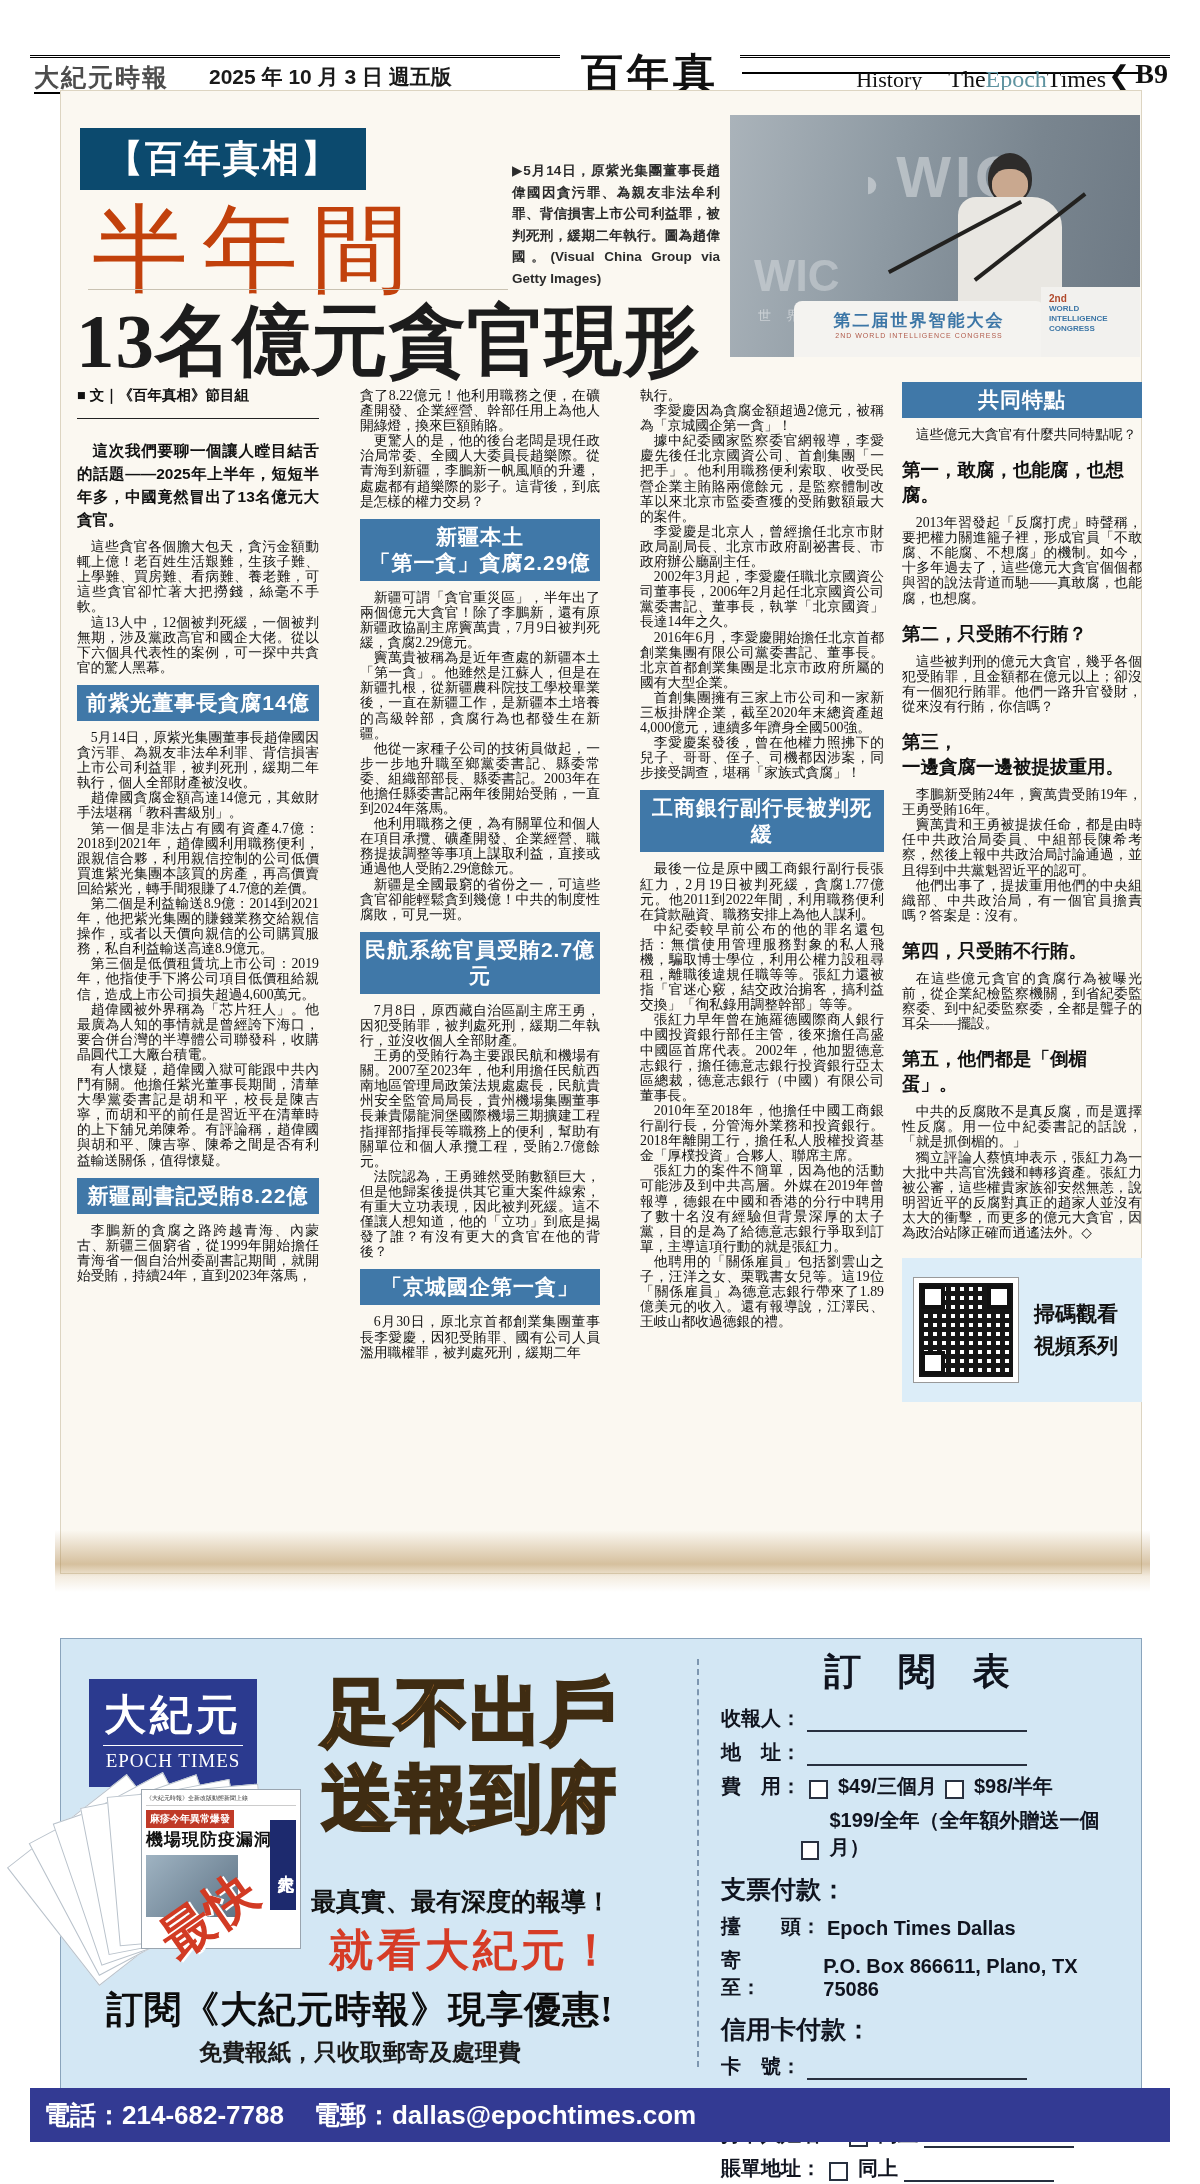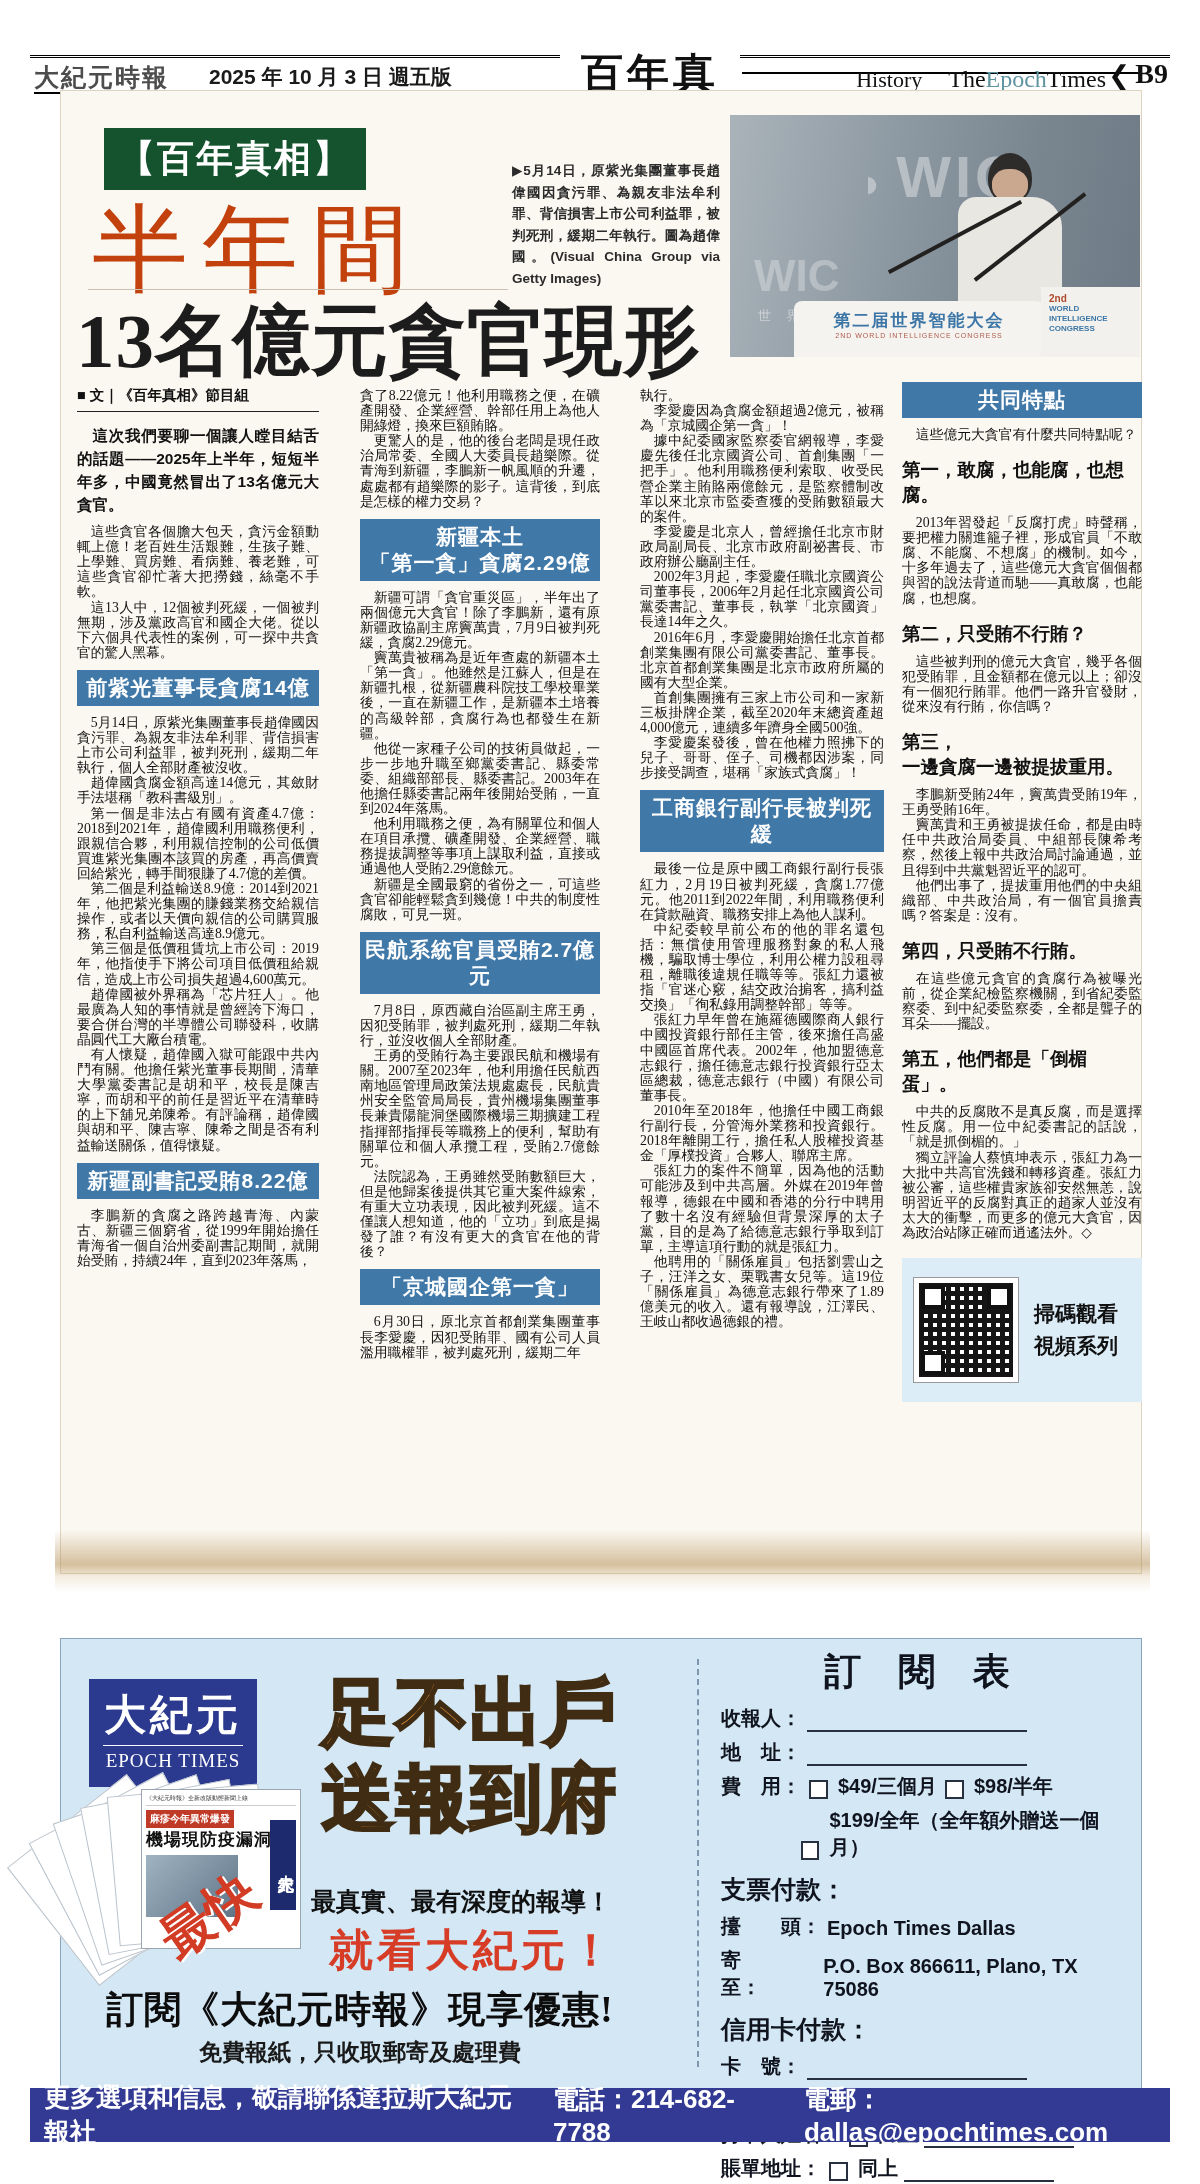--- a/index.html
+++ b/index.html
@@ -21,22 +21,22 @@
   .brand .ep{color:#5e93a0;}
   .angle{position:absolute;right:40px;top:2px;font-size:26px;}
   .pageno{position:absolute;right:2px;top:0px;font-size:28px;font-weight:bold;}
 
   
   .sheet{position:absolute;left:60px;top:90px;width:1080px;height:1482px;background:#fbf8f1;
          border:1px solid #ddd5c2;}
   .sheet-shadow{position:absolute;left:55px;top:1530px;width:1095px;height:62px;
       background:linear-gradient(180deg,rgba(189,152,92,0) 0%,rgba(176,136,75,.50) 55%,rgba(210,180,130,.25) 75%,rgba(255,255,255,0) 100%);}
 
-  .kicker{position:absolute;left:104px;top:128px;background:#14532d;color:#fff;
-          font-size:37px;font-weight:bold;padding:6px 14px;letter-spacing:2px;}
+  .kicker{position:absolute;left:80px;top:128px;background:#0c4a6e;color:#fff;
+          font-size:37px;font-weight:bold;padding:6px 26px;letter-spacing:2px;}
   .hl1{position:absolute;left:92px;top:186px;font-size:96px;font-weight:400;letter-spacing:14px;color:#c2410c;}
   .hl2{position:absolute;left:76px;top:290px;font-size:77px;font-weight:900;letter-spacing:1px;color:#1c1c1c;white-space:nowrap;}
   .hl-rule{position:absolute;left:88px;top:289px;width:420px;height:1px;background:#c9c2b2;}
 
   
   .photo{position:absolute;left:730px;top:115px;width:410px;height:242px;overflow:hidden;
          background:linear-gradient(100deg,#aab3ba 0%,#8e9aa3 38%,#79858f 70%,#6d7984 100%);}
   .wic-big{position:absolute;left:130px;top:28px;font-size:58px;font-weight:900;color:rgba(255,255,255,.38);
            font-family:"Liberation Sans",sans-serif;letter-spacing:4px;}
   .wic-big:before{content:"◗";margin-right:8px;font-size:40px;}
@@ -61,21 +61,21 @@
   .caption{position:absolute;left:512px;top:160px;width:208px;font-family:"Liberation Sans","DejaVu Sans",sans-serif;
            font-size:13.5px;line-height:21.5px;font-weight:bold;color:#2b2b2b;text-align:justify;}
 
   
   .col{position:absolute;top:388px;height:1160px;overflow:hidden;font-size:13.8px;line-height:15.1px;}
   #col1{left:77px;width:242px;}
   #col2{left:360px;width:240px;}
   #col3{left:640px;width:244px;}
   #col4{left:902px;width:240px;top:372px;height:1176px;}
   .byline{font-family:"Liberation Sans",sans-serif;font-weight:bold;font-size:14.5px;
-          border-bottom:1.5px solid #222;padding-bottom:8px;margin-bottom:12px;}
+          border-bottom:1.5px solid #222;padding-bottom:15px;margin-bottom:20px;}
   .lead{font-family:"Liberation Sans",sans-serif;font-weight:bold;font-size:15.5px;line-height:23px;
         margin:0 0 8px 0;text-indent:1em;text-align:justify;}
   .para{margin:0;text-indent:1em;text-align:justify;}
   .para.cont{text-indent:0;}
   .subhead{background:#4078a8;color:#fff;font-family:"Liberation Sans",sans-serif;font-weight:bold;
            font-size:21px;line-height:26px;text-align:center;padding:5px 4px;margin:10px 0 9px 0;
            white-space:pre-line;letter-spacing:1px;}
   .shead{font-family:"Liberation Sans",sans-serif;font-weight:900;font-size:18.5px;line-height:25px;
          margin:15px 0 8px 0;white-space:pre-line;}
   .qrbox{margin-top:18px;background:#dcedf8;padding:20px 12px;display:flex;align-items:center;gap:16px;}
@@ -344,18 +344,17 @@
       <div class="frow">
         <span>賬單地址：</span>
         <span class="cbx"></span>
         <span>同上</span>
         <span class="blank short"></span>
       </div>
     </div>
   </div>
 
   <div class="footer">
-    <span>更多選項和信息，敬請聯係達拉斯大紀元報社</span>
     <span><span>電話：</span><span>214-682-7788</span></span>
     <span><span>電郵：</span><span>dallas@epochtimes.com</span></span>
   </div>
 
 </div>
 
 </body></html>

